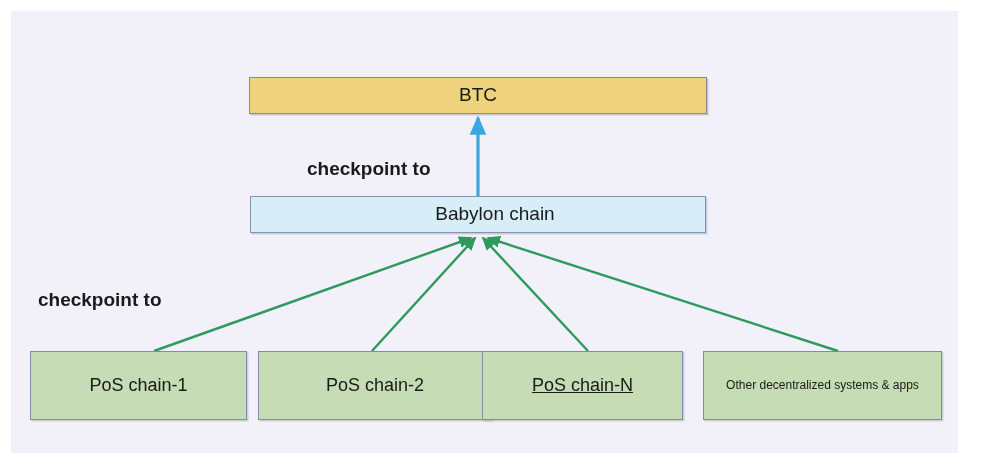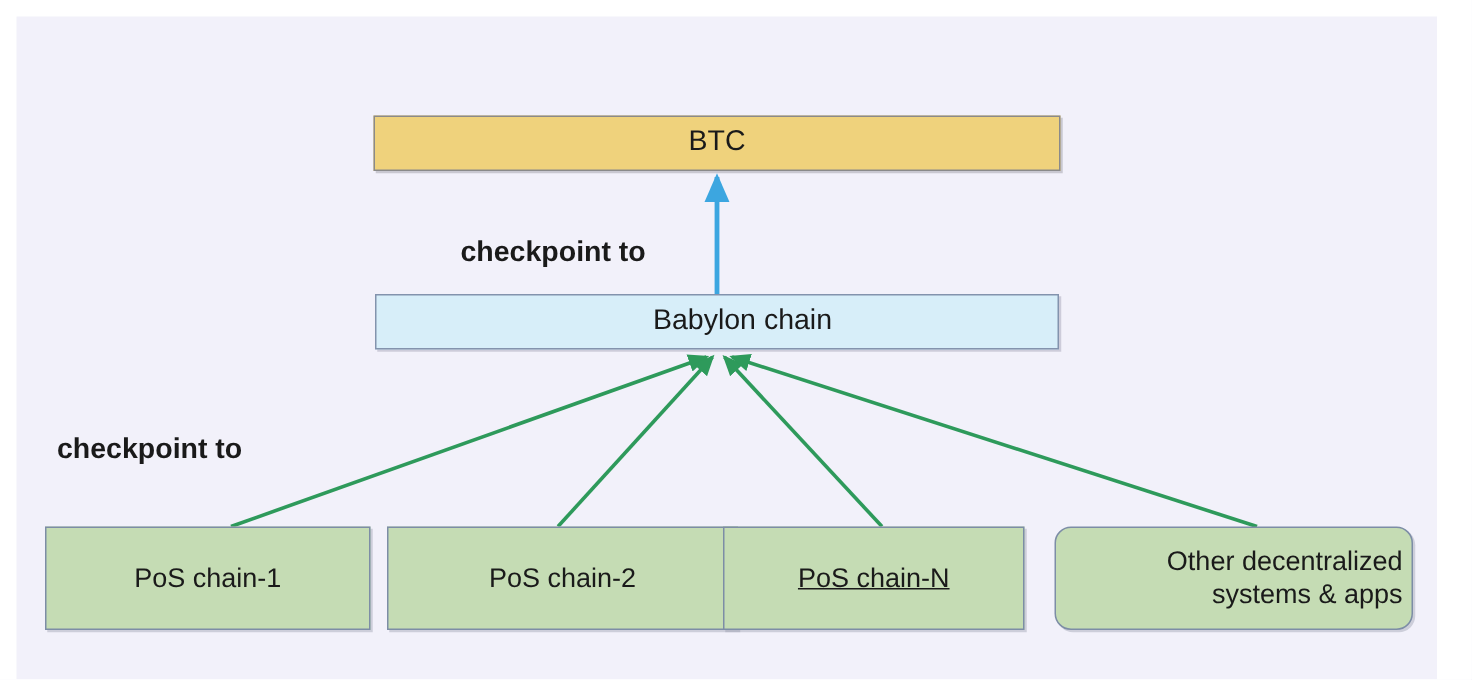--- a/index.html
+++ b/index.html
@@ -34,21 +34,21 @@
     width: 981px;
     height: 453px;
     pointer-events: none;
   }
   .node {
     position: absolute;
     box-sizing: border-box;
     display: flex;
     align-items: center;
     justify-content: center;
-    text-align: right;
+    text-align: left;
     color: #1a1a1a;
     line-height: 1.18;
   }
   
   .node-btc {
     left: 249px;
     top: 77px;
     width: 458px;
     height: 37px;
     background: #efd27c;
@@ -74,21 +74,21 @@
     height: 69px;
     background: #c5dcb4;
     border: 1.5px solid #7d8da6;
     box-shadow: 1.5px 1.5px 0 rgba(150,155,170,0.4);
     font-size: 18px;
     padding: 2px 6px;
   }
   .leaf-0 { left: 30px;  width: 217px; }
   .leaf-1 { left: 258px; width: 234px; }
   .leaf-2 { left: 482px; width: 201px; text-decoration: underline; }
-  .leaf-3 { left: 703px; width: 239px; font-size: 18px; border-radius: 11px; }
+  .leaf-3 { left: 703px; width: 239px; font-size: 12px; }
 
   .edge-label {
     position: absolute;
     color: #1a1a1a;
     font-size: 19px;
     white-space: nowrap;
     font-weight: bold;
   }
   .label-top { left: 307px; top: 158px; }
   .label-bottom { left: 38px; top: 289px; }

